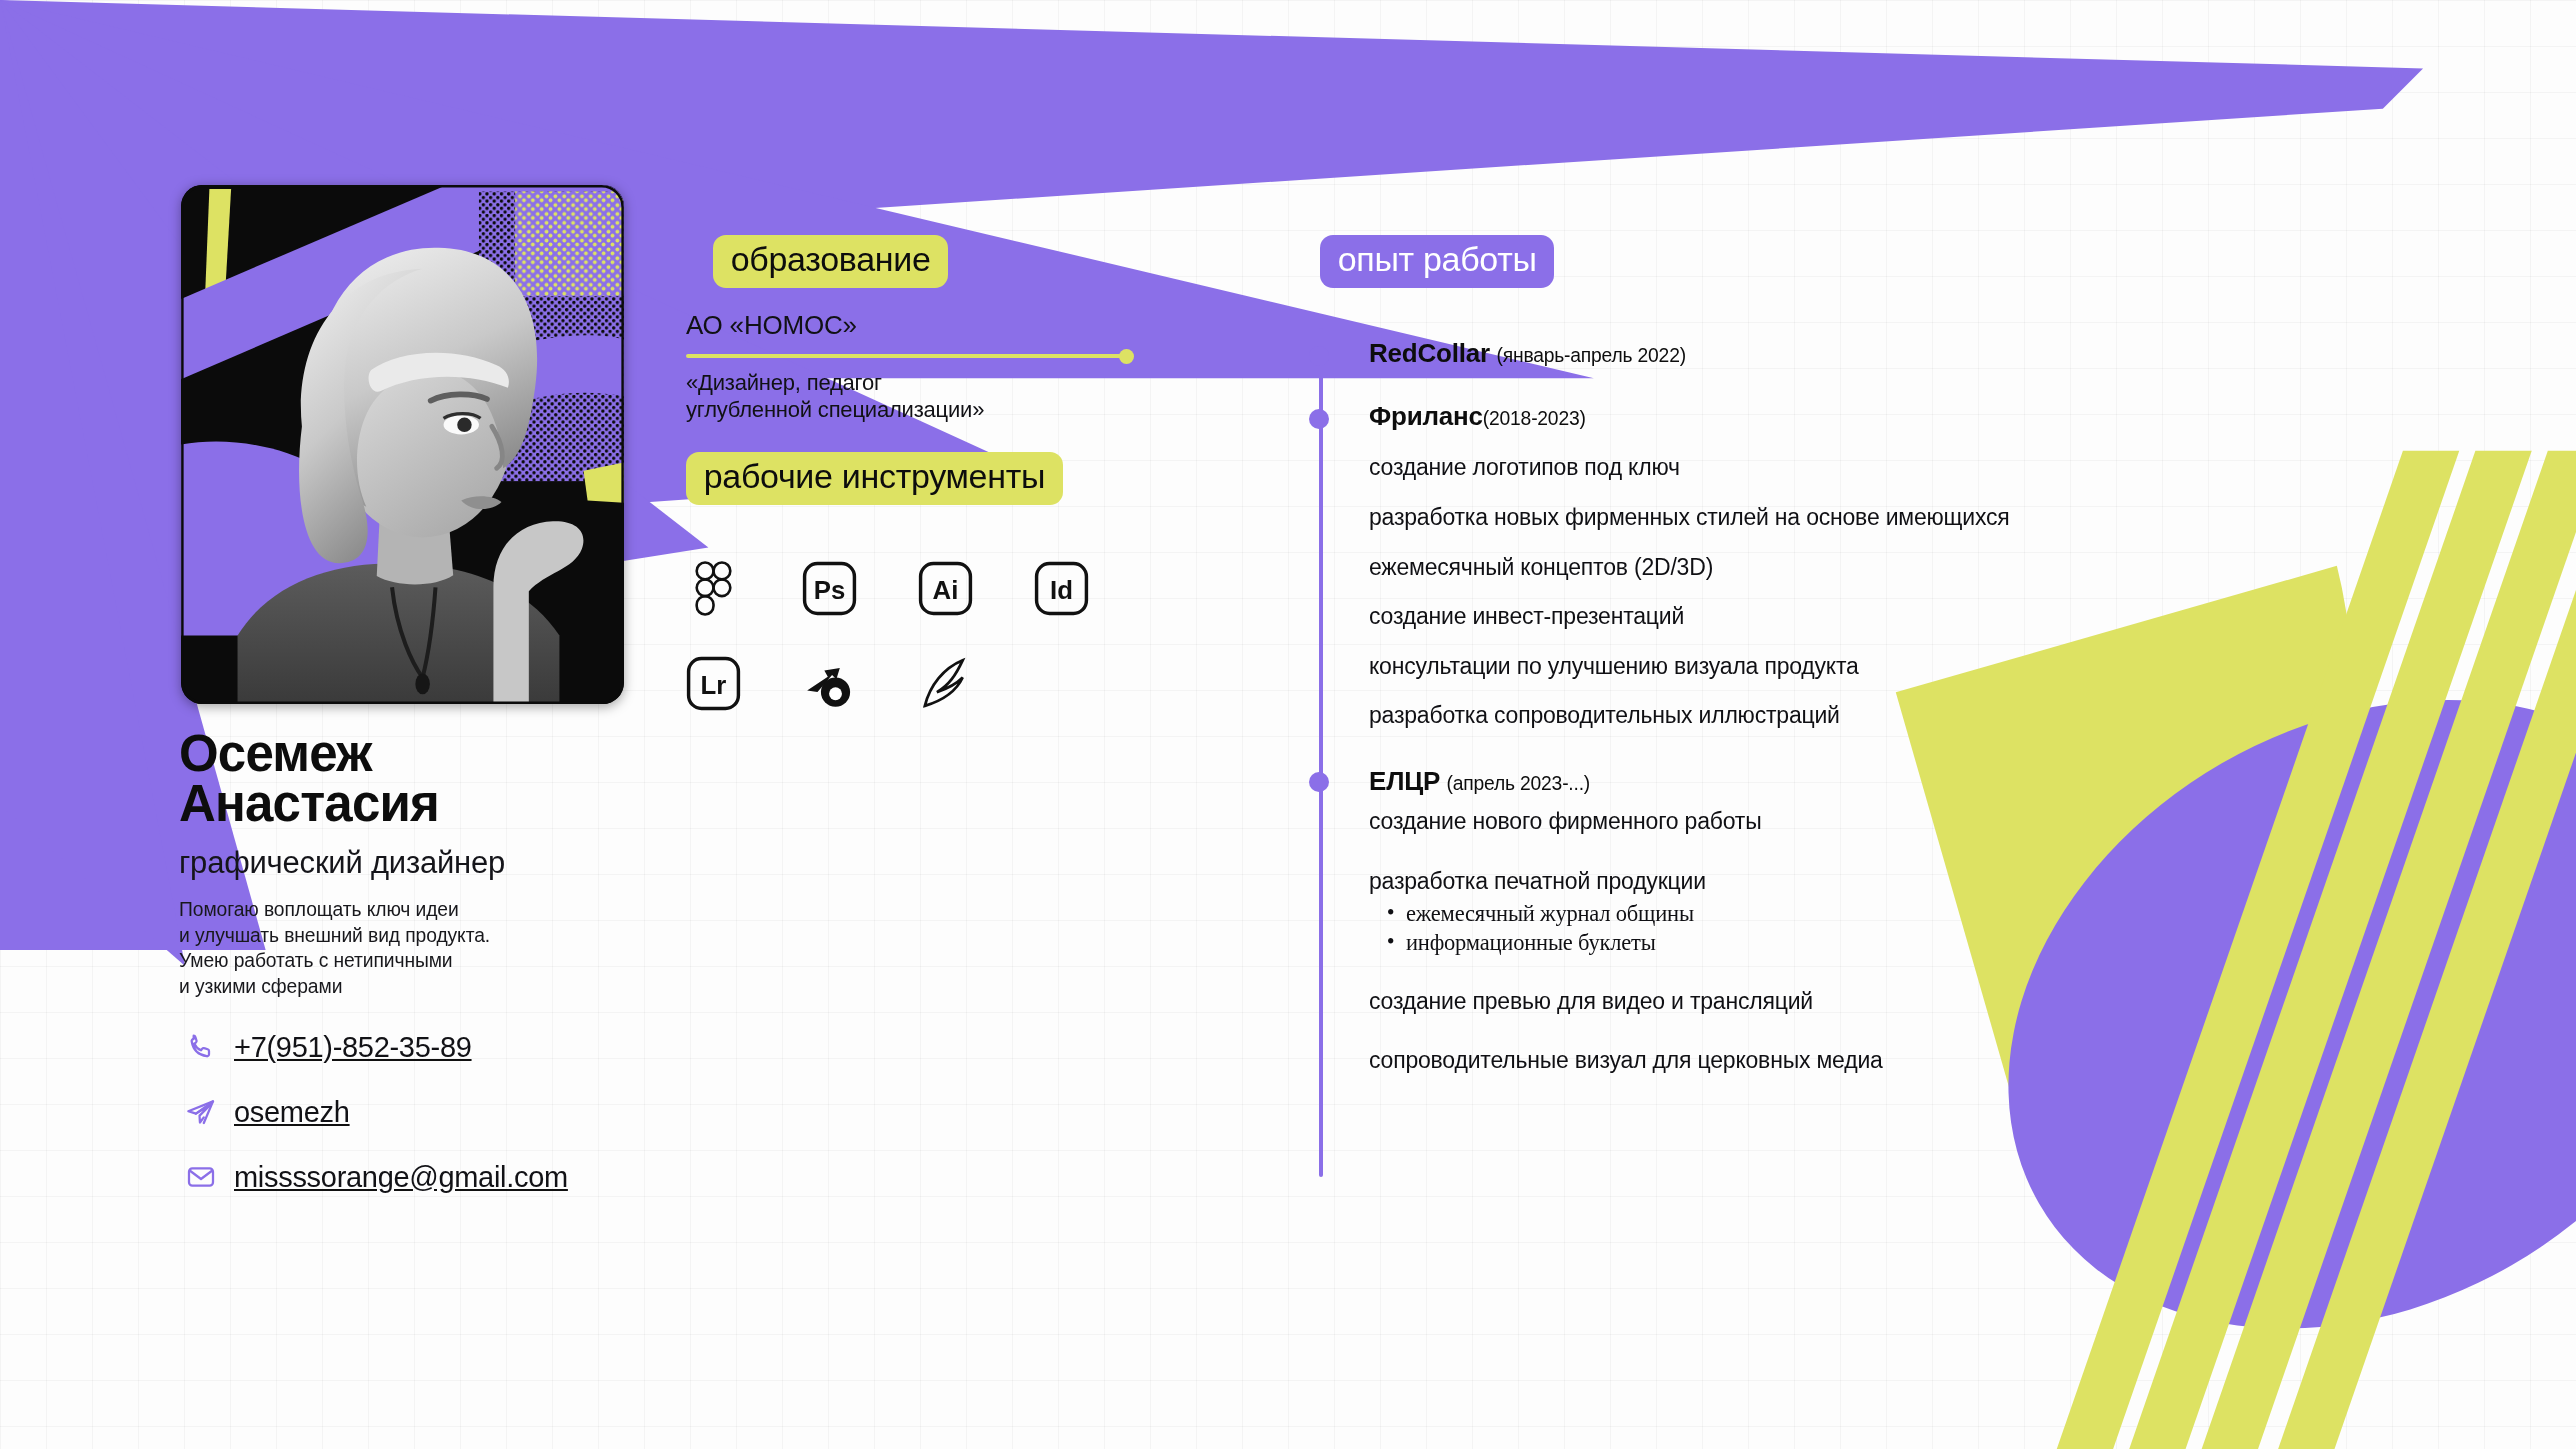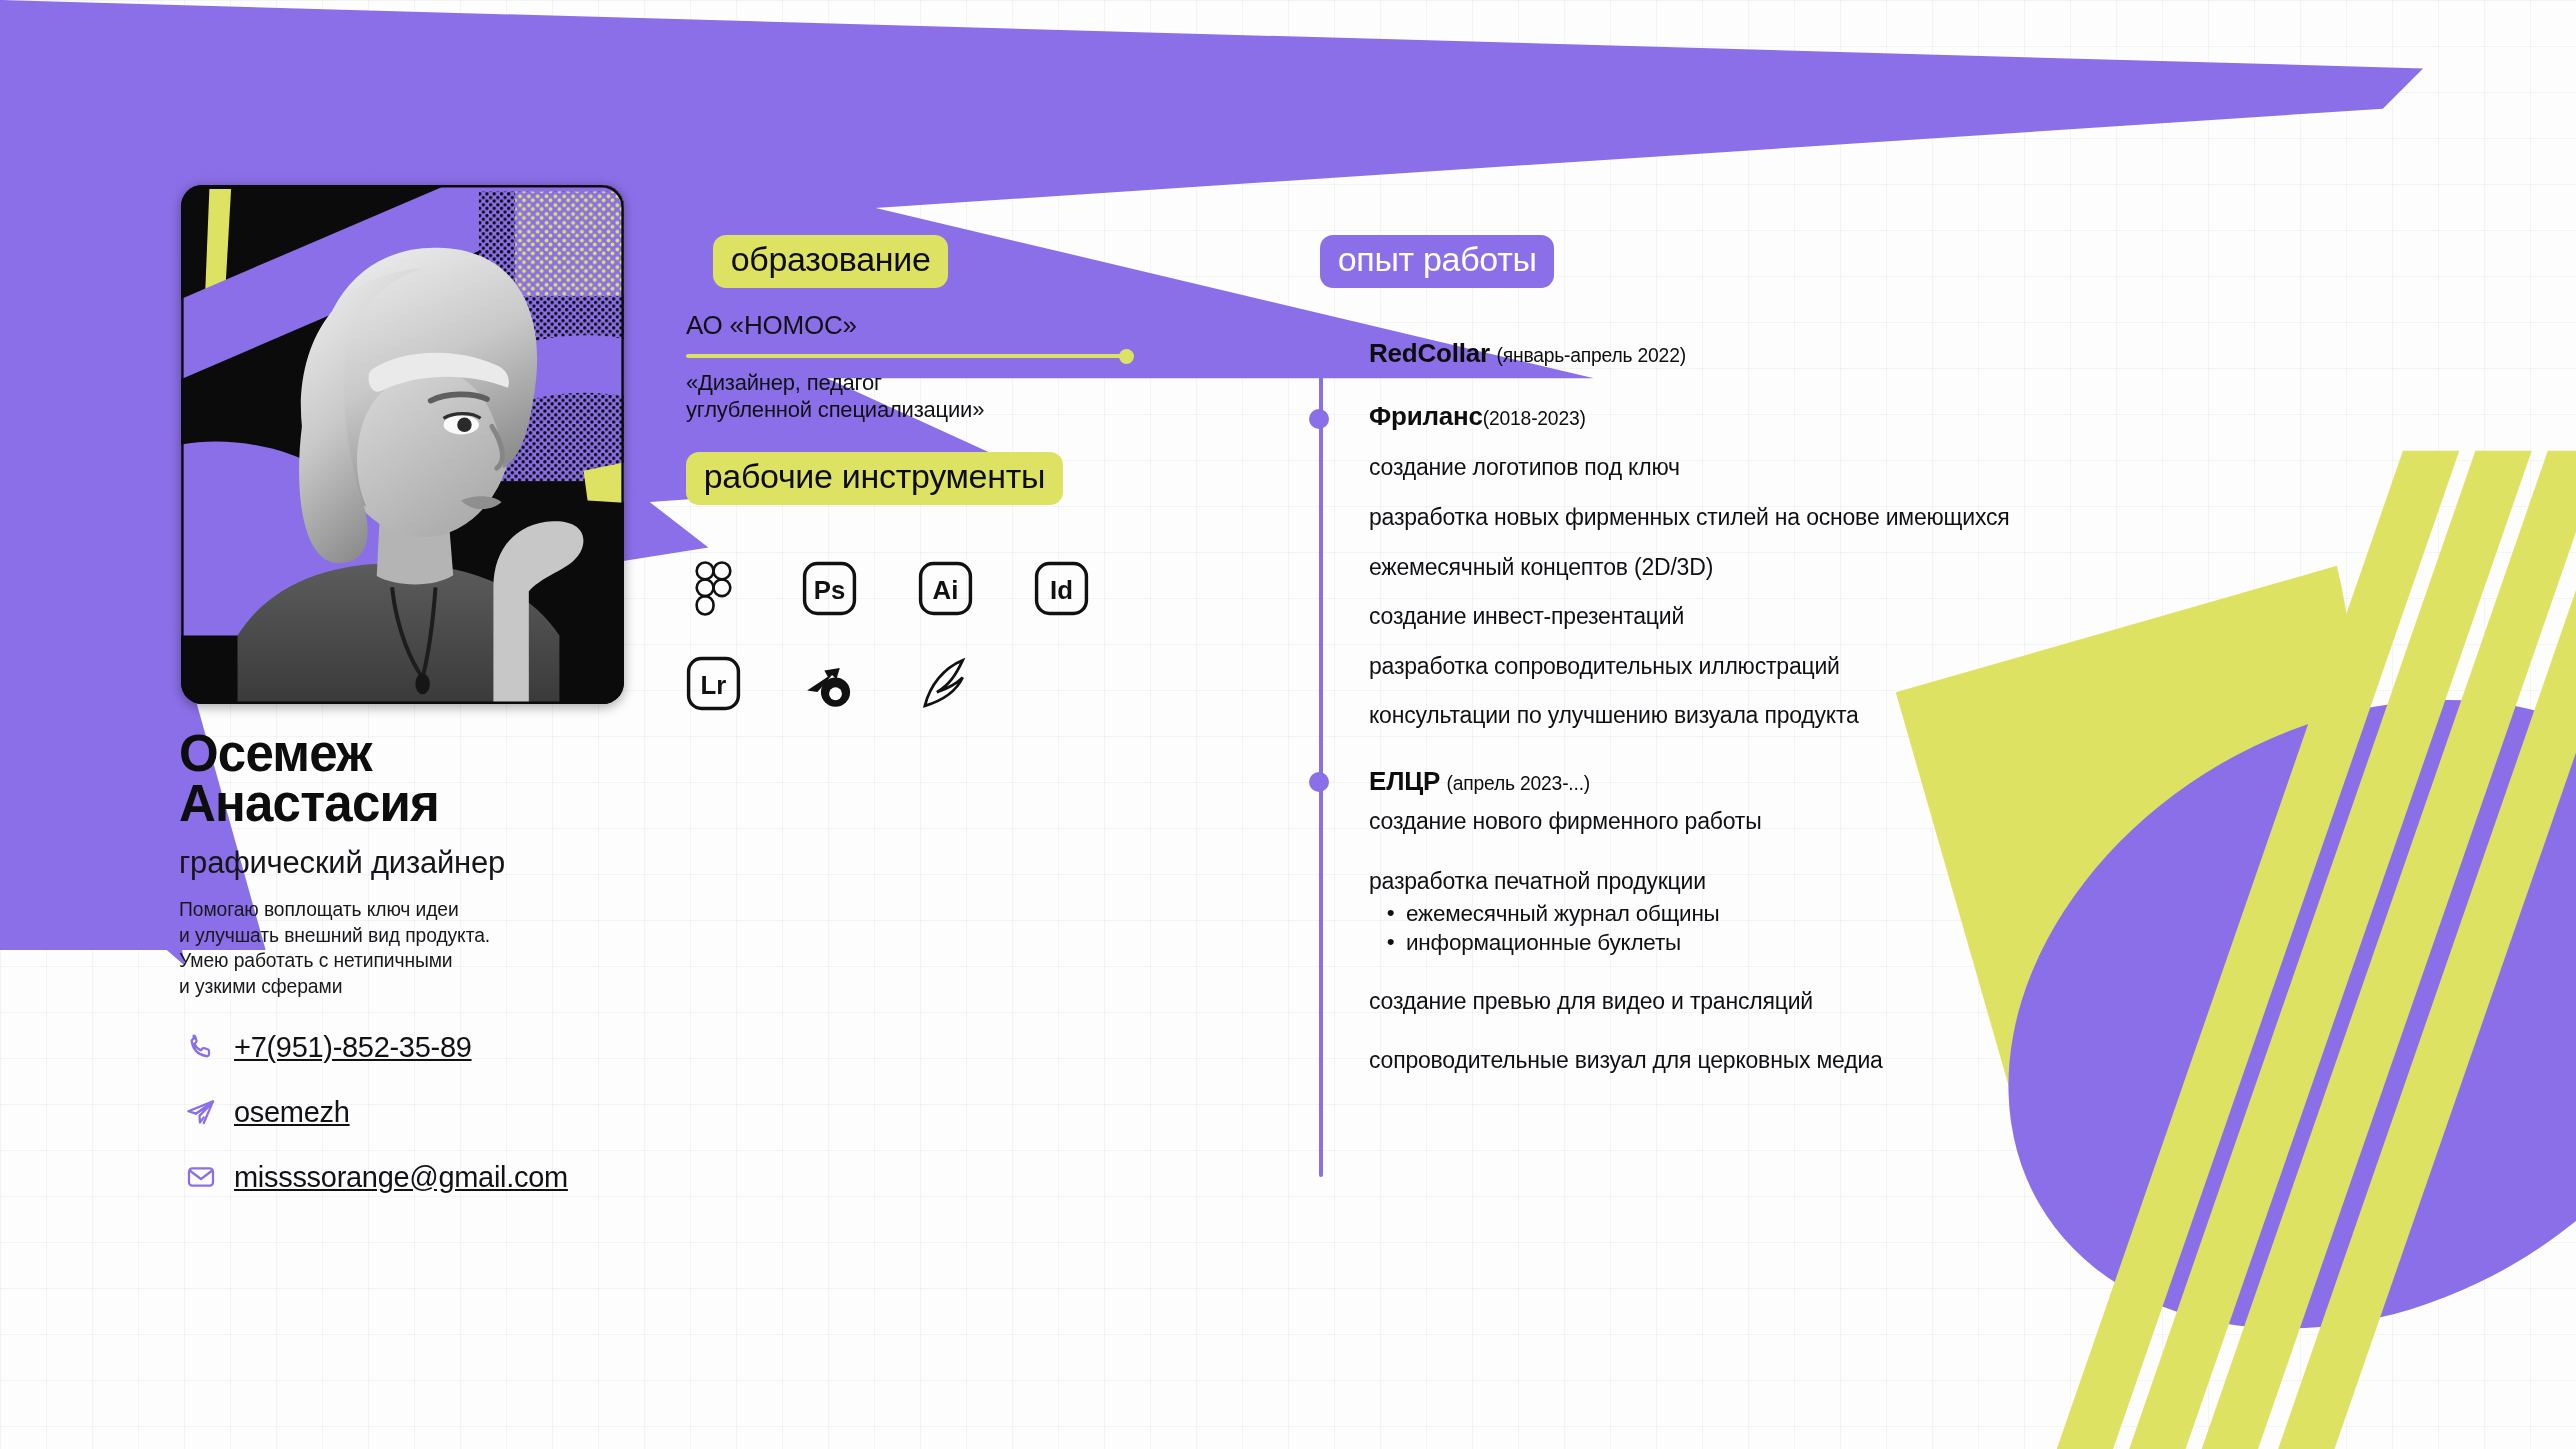--- a/index.html
+++ b/index.html
@@ -209,20 +209,21 @@
     font-size: 23px;
     line-height: 1.2;
     color: #101014;
     letter-spacing: -0.2px;
     white-space: nowrap;
   }
   .sub-list {
     margin: 3.2px 0 0 0;
     padding: 0 0 0 37px;
     list-style: none;
+    font-family: Liberation Serif, serif;
   }
   .sub-list li {
     position: relative;
     font-size: 22.5px;
     line-height: 1.3;
     color: #101014;
     letter-spacing: -0.2px;
     white-space: nowrap;
   }
   .sub-list li::before {
@@ -496,22 +497,22 @@
 
     <div class="job" style="margin-bottom:32px;">
       <span class="job-dot" style="top:8px;"></span>
       <div class="job-head">
         <span class="company">Фриланс</span><span class="period">(2018-2023)</span>
       </div>
       <div class="job-item" style="margin-top:22px;">создание логотипов под ключ</div>
       <div class="job-item" style="margin-top:22px;">разработка новых фирменных стилей на основе имеющихся</div>
       <div class="job-item" style="margin-top:22px;">ежемесячный концептов (2D/3D)</div>
       <div class="job-item" style="margin-top:22px;">создание инвест-презентаций</div>
+      <div class="job-item" style="margin-top:22px;">консультации по улучшению визуала продукта</div>
       <div class="job-item" style="margin-top:22px;">разработка сопроводительных иллюстраций</div>
-      <div class="job-item" style="margin-top:22px;">консультации по улучшению визуала продукта</div>
     </div>
 
     <div class="job" style="margin-top:36px;">
       <span class="job-dot" style="top:6.4px;"></span>
       <div class="job-head">
         <span class="company">ЕЛЦР</span>
         <span class="period">(апрель 2023-...)</span>
       </div>
       <div class="job-item" style="margin-top:11.3px;">создание нового фирменного работы</div>
       <div class="job-item" style="margin-top:32px;">разработка печатной продукции</div>

